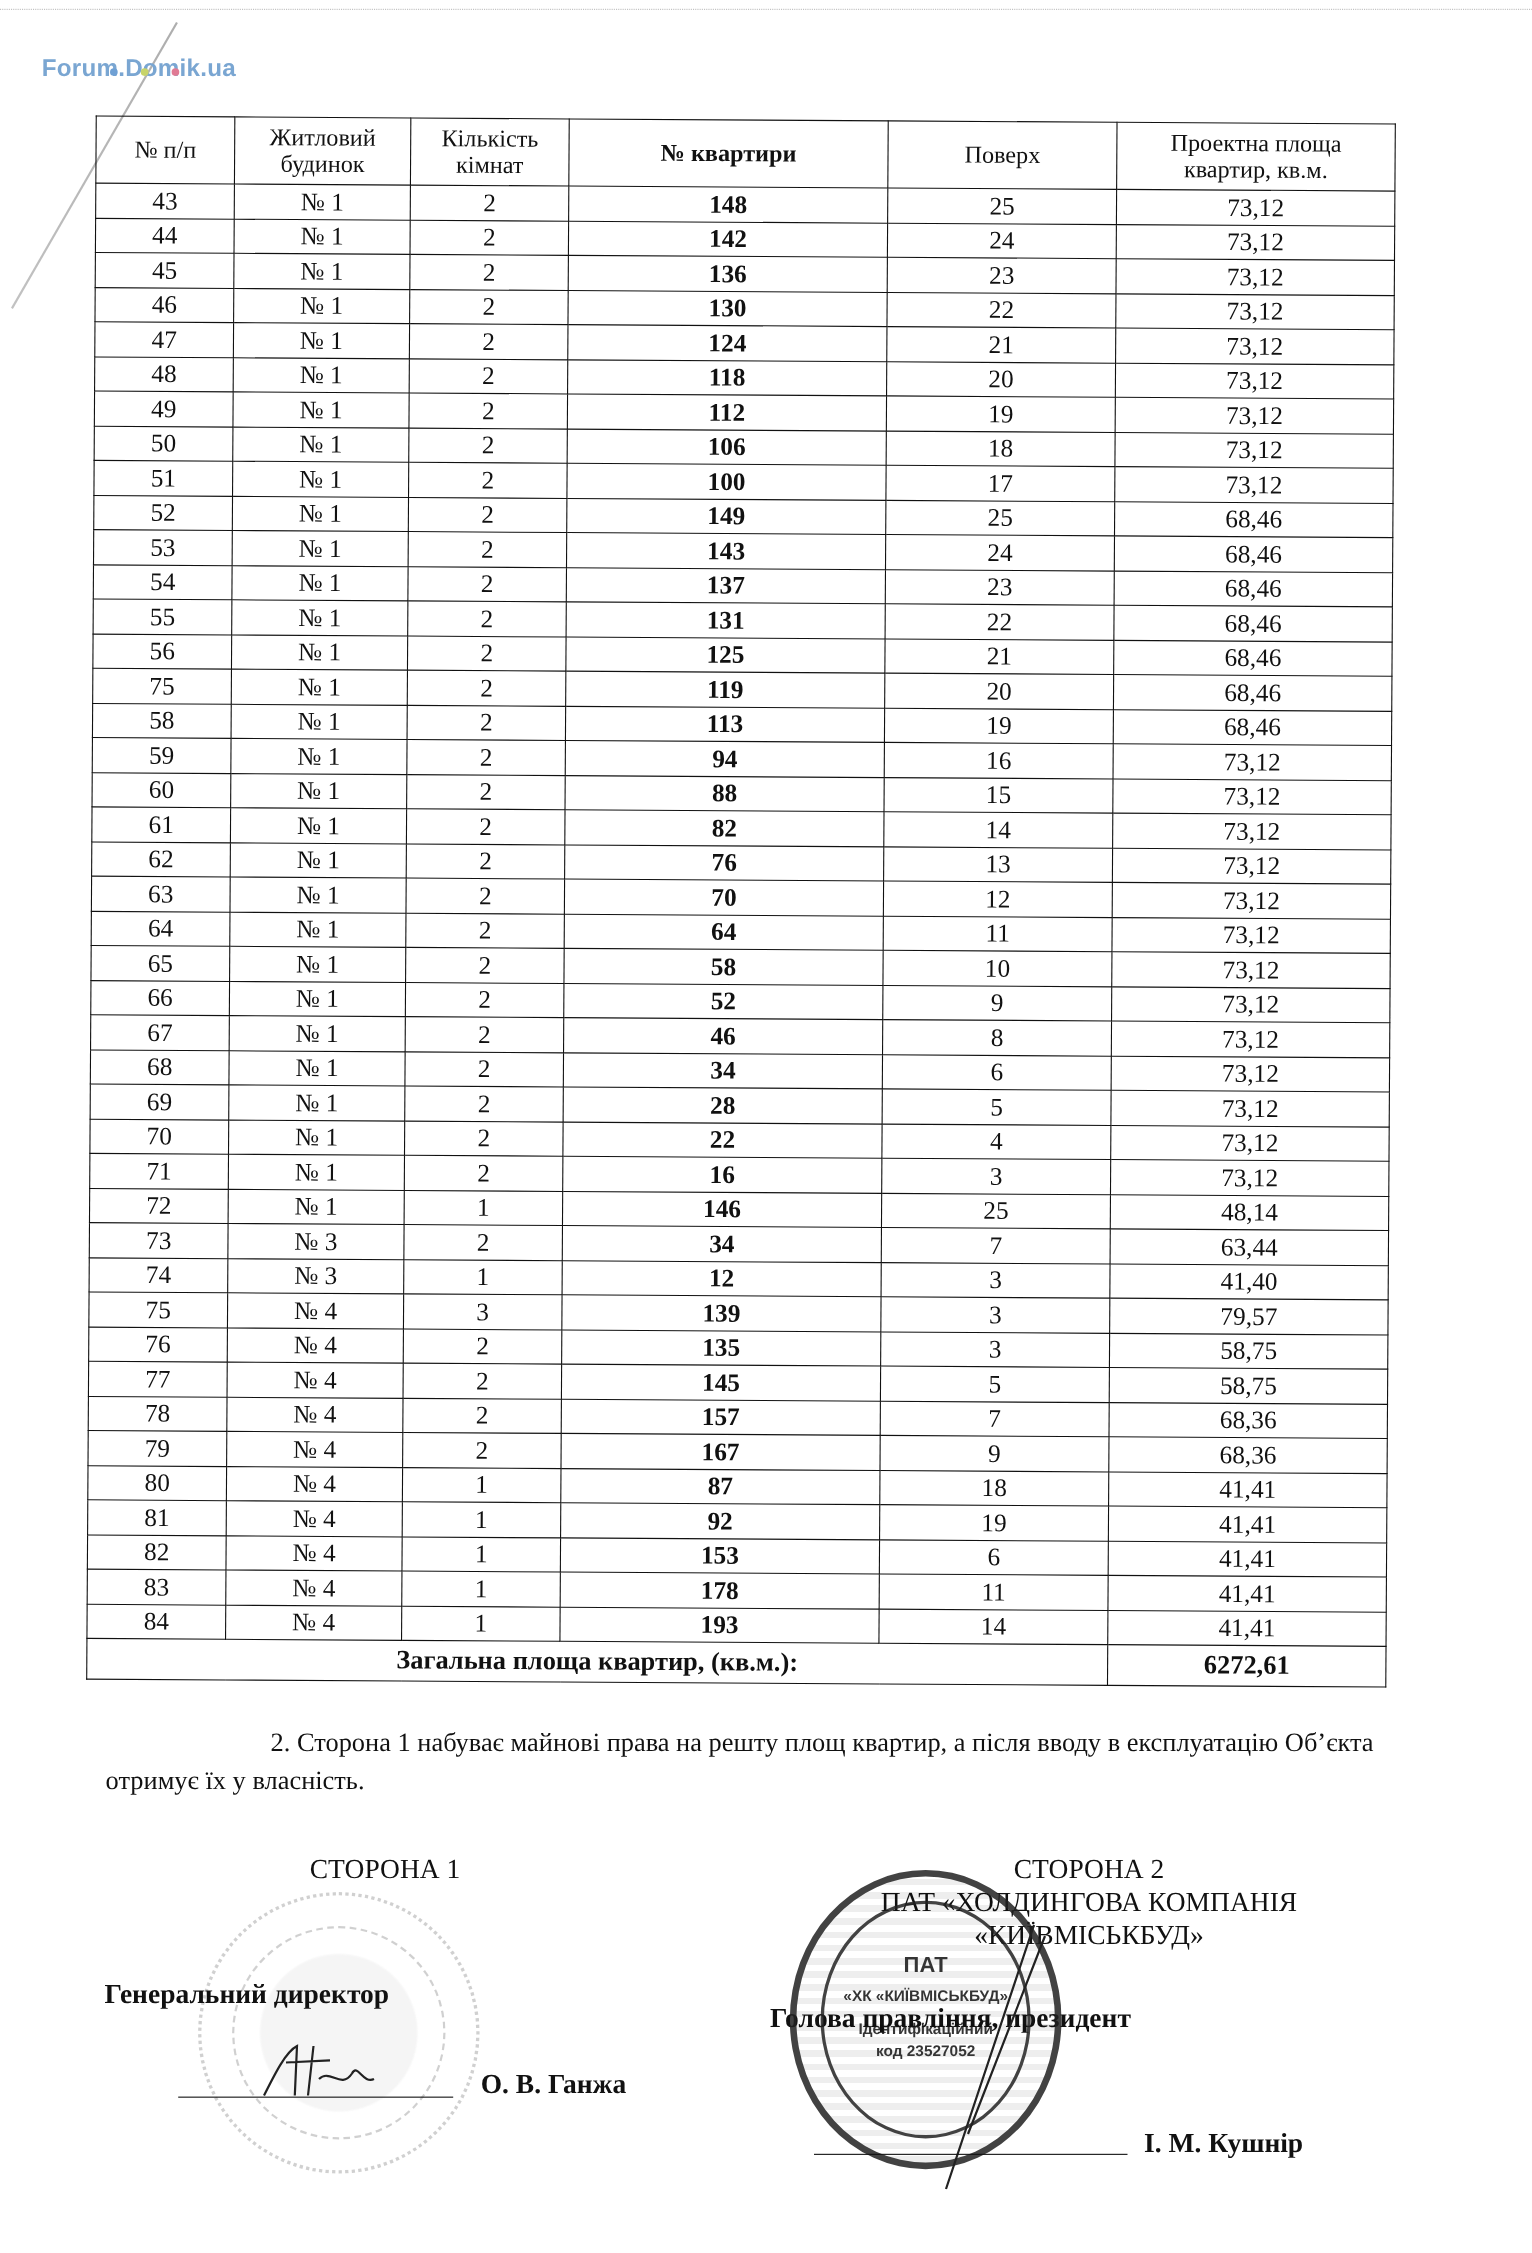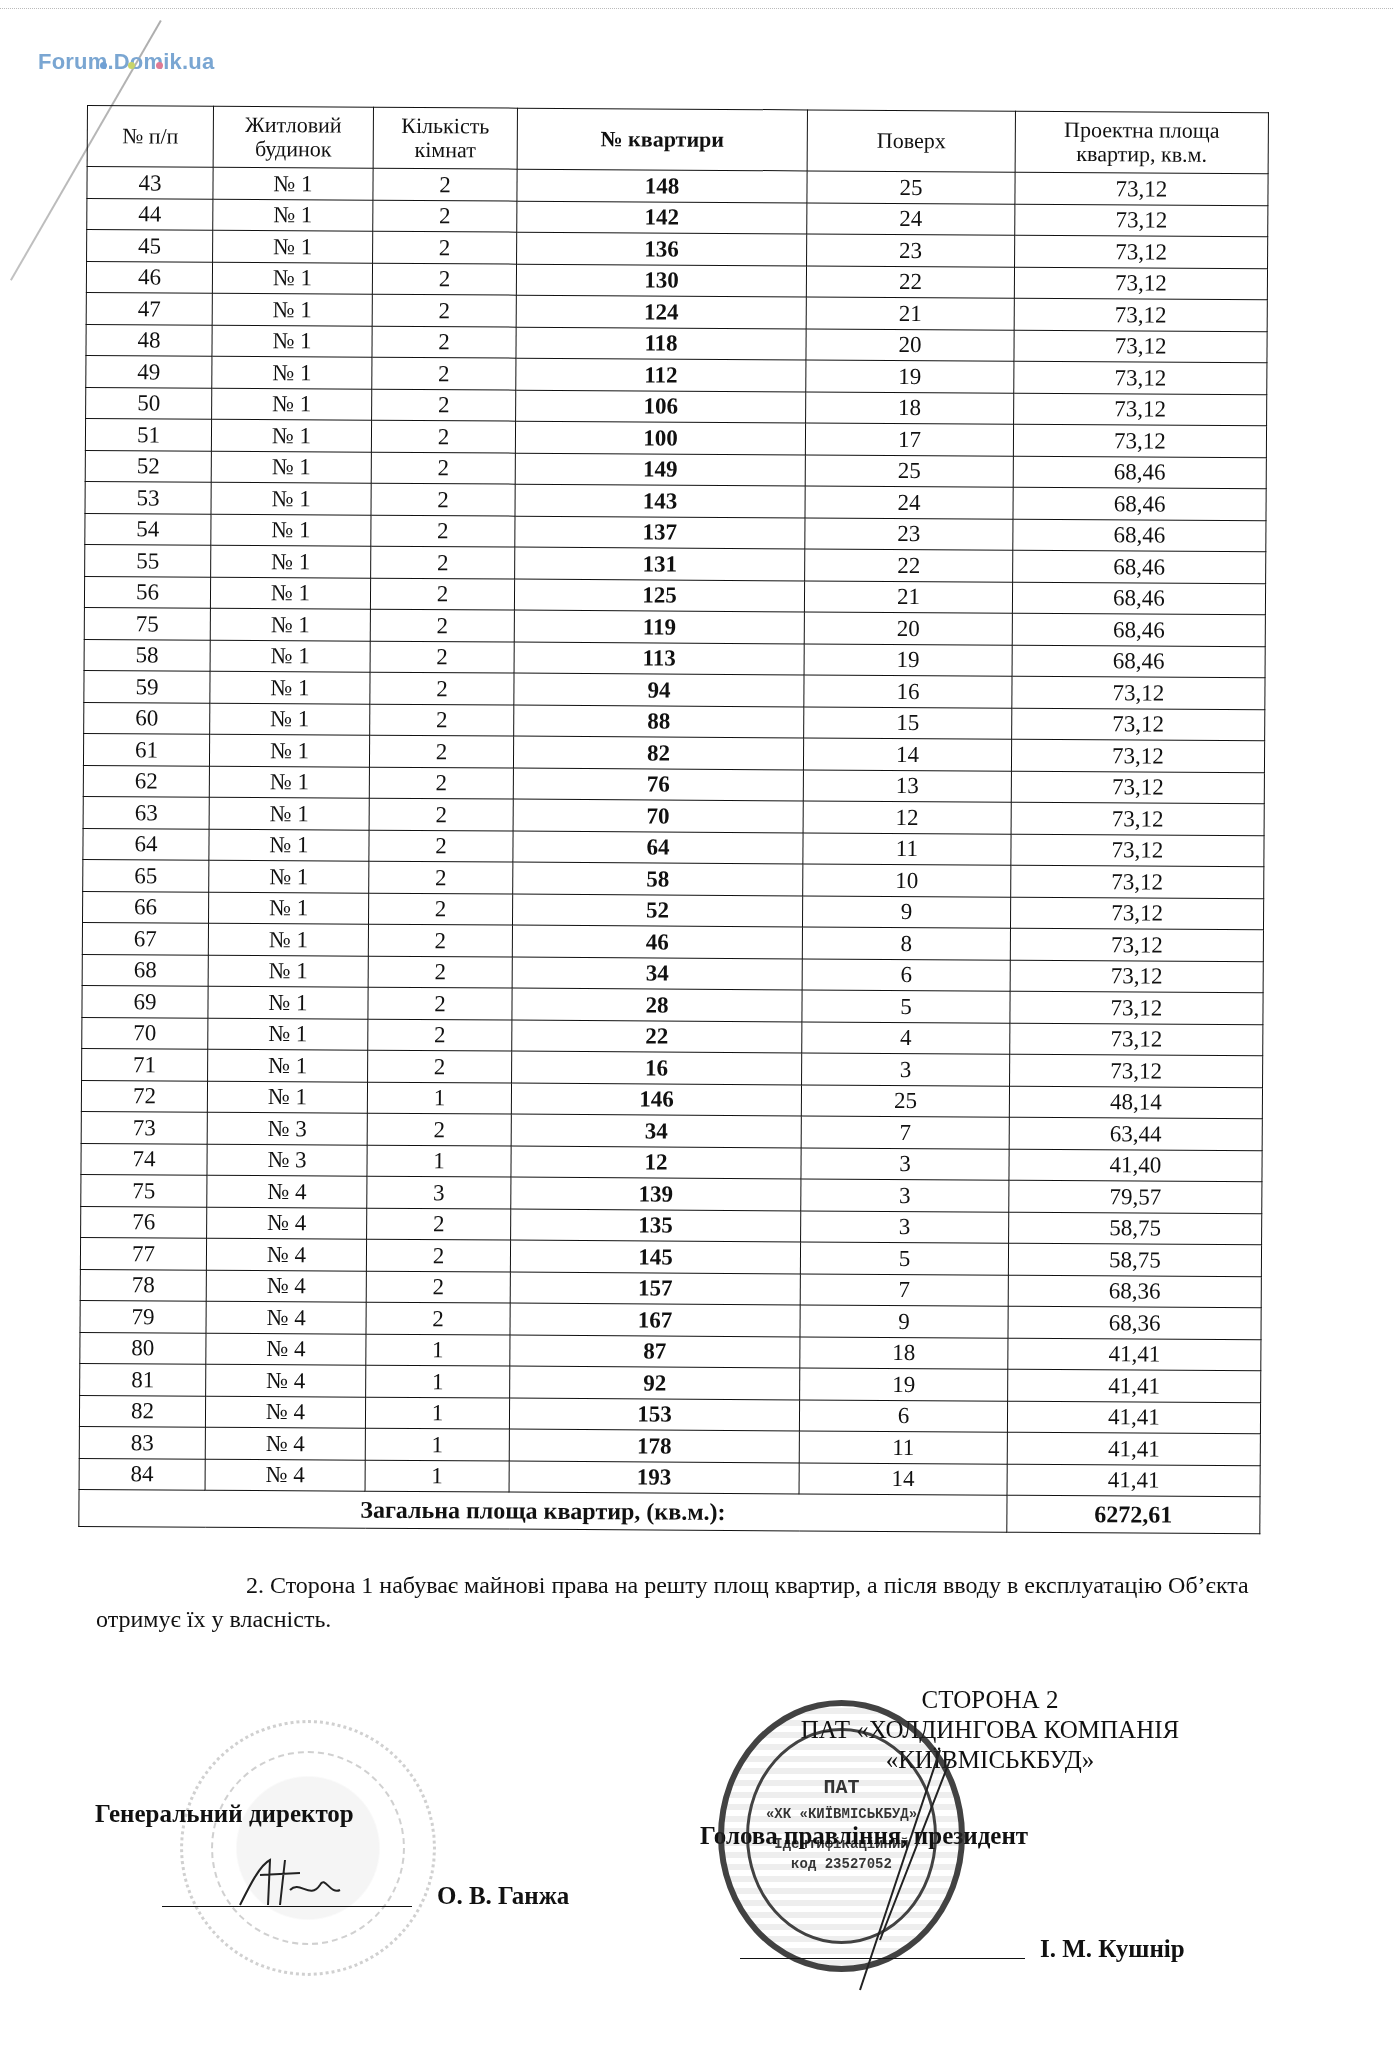--- a/index.html
+++ b/index.html
@@ -65,21 +65,21 @@
   .stamp2 {
     position: absolute; left: 718px; top: 1700px; width: 235px; height: 260px; border-radius: 50%;
     border: 6px solid #222; opacity: 0.85;
     background: repeating-linear-gradient(0deg, rgba(0,0,0,0.08) 0 6px, rgba(0,0,0,0) 6px 12px);
   }
   .stamp2::after {
     content: ""; position: absolute; left: 22px; top: 22px; right: 22px; bottom: 22px;
     border-radius: 50%; border: 3px solid #222;
   }
   .stamp2-text {
-    position: absolute; left: 0; right: 0; text-align: center; font-family: Liberation Mono, monospace;
+    position: absolute; left: 0; right: 0; text-align: center; font-family: Liberation Sans, sans-serif;
     font-weight: bold; color: #111; font-size: 14px;
   }
   .sig1 { position: absolute; left: 230px; top: 1855px; width: 120px; height: 55px; }
   .sig2 { position: absolute; left: 840px; top: 1740px; width: 120px; height: 260px; }
 </style>
 </head>
 <body>
 
 <div class="top-dots"></div>
 <div class="edge-line"></div>
@@ -456,20 +456,21 @@
         <td class="total-value">6272,61</td>
       </tr>
     </tfoot>
   </table>
 </div>
 
 <div class="para">2. Сторона 1 набуває майнові права на решту площ квартир, а після вводу в експлуатацію Об’єкта отримує їх у власність.</div>
 
 <div class="stamp1"></div>
 <div class="party party1">
+  <div>СТОРОНА 1</div>
 </div>
 <div class="role role1">Генеральний директор</div>
 <div class="sign-line sl1"></div>
 <svg class="sig1" viewBox="0 0 120 55">
   <path d="M10 50 C20 30, 30 10, 40 5 L38 50 M30 20 L70 18 M55 5 L50 50 M60 35 C70 25, 80 45, 90 30 C95 20, 100 40, 110 35" stroke="#222" stroke-width="2" fill="none"></path>
 </svg>
 <div class="signer signer1">О. В. Ганжа</div>
 
 <div class="party party2">
   <div>СТОРОНА 2</div>

